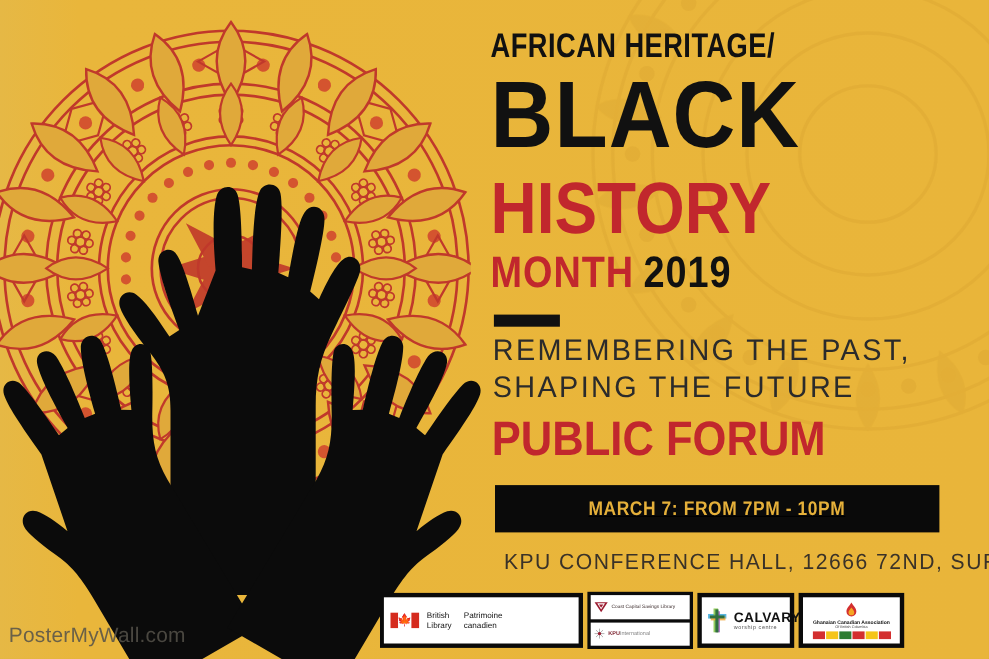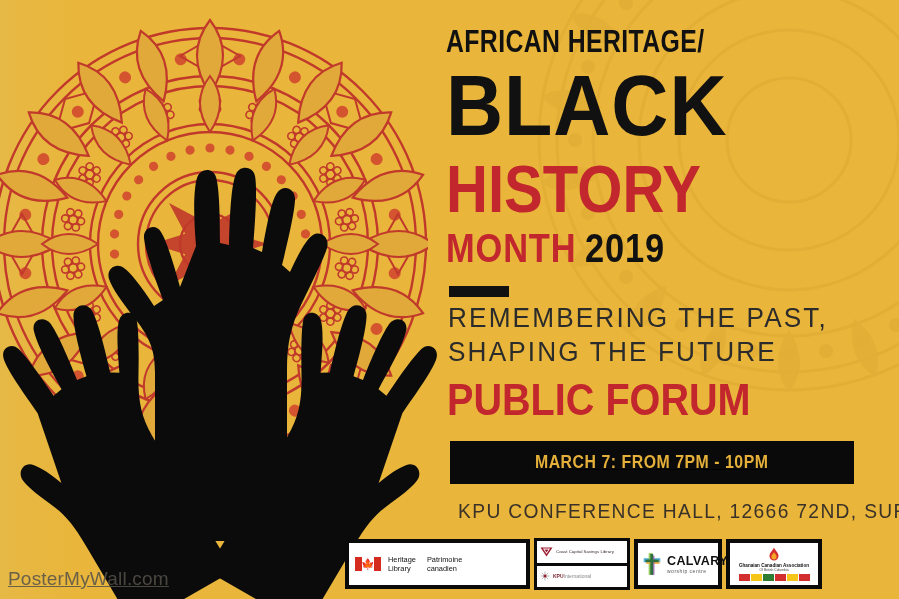--- a/index.html
+++ b/index.html
@@ -208,21 +208,20 @@
   .gca-bars i{display:block;width:11px;height:7px;}
 
   
   .watermark{
     position:absolute;left:8px;top:568px;
     font-family:"Liberation Sans",sans-serif;
     font-size:19px;
     color:#55524a;
     letter-spacing:.2px;
     opacity:.85;
-    text-decoration:underline;
   }
 </style>
 </head>
 <body>
 
 <div id="poster">
 
   <div class="bg-mandala" style="right:-150px;top:-120px;">
     <svg width="520" height="520" viewBox="0 0 520 520">
       <g fill="none" stroke="#b8801f" stroke-width="3">
@@ -883,21 +882,21 @@
       <div class="logo-inner">
         <div class="heritage-row">
           <div class="flag">
             <div class="band l"></div>
               <div class="mid"></div>
               <div class="band r"></div>
             <div class="leaf">🍁</div>
           </div>
           <div class="heritage-txt">
             <div>
-              <div>Heritage</div>
+              <div>British</div>
               <div>Library</div>
             </div>
             <div>
               <div>Patrimoine</div>
               <div>canadien</div>
             </div>
           </div>
         </div>
       </div>
     </div>

